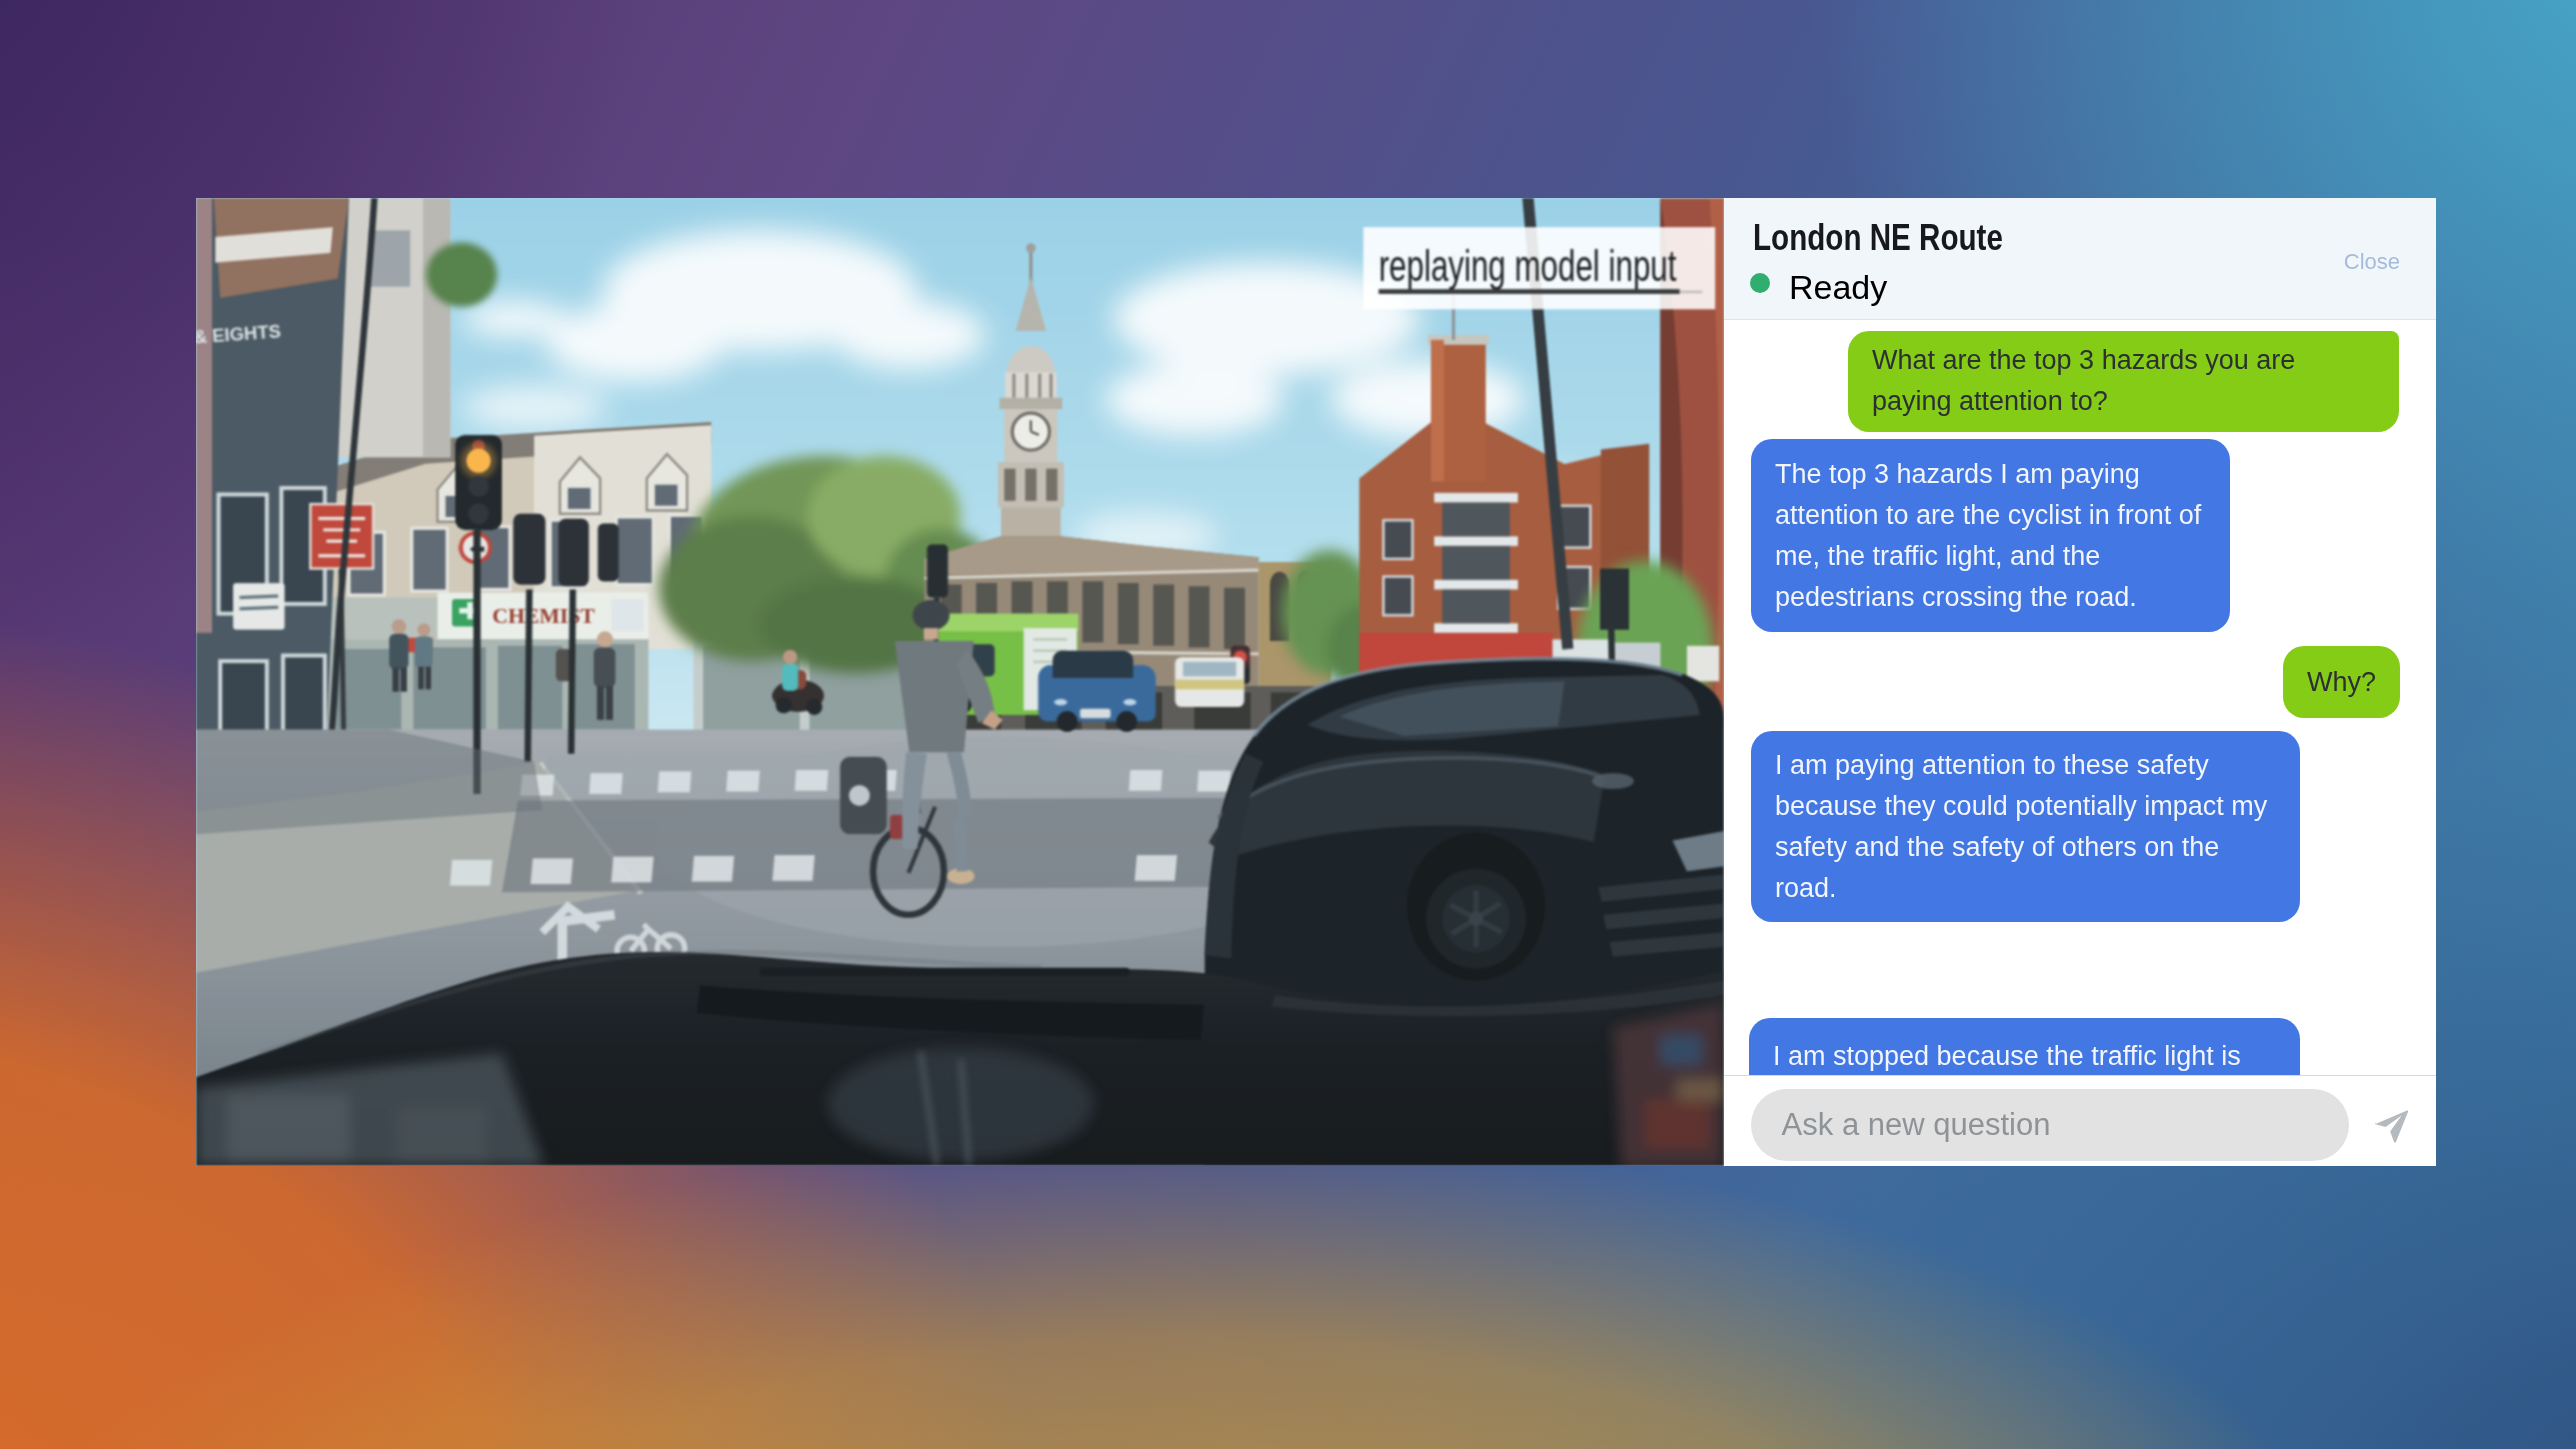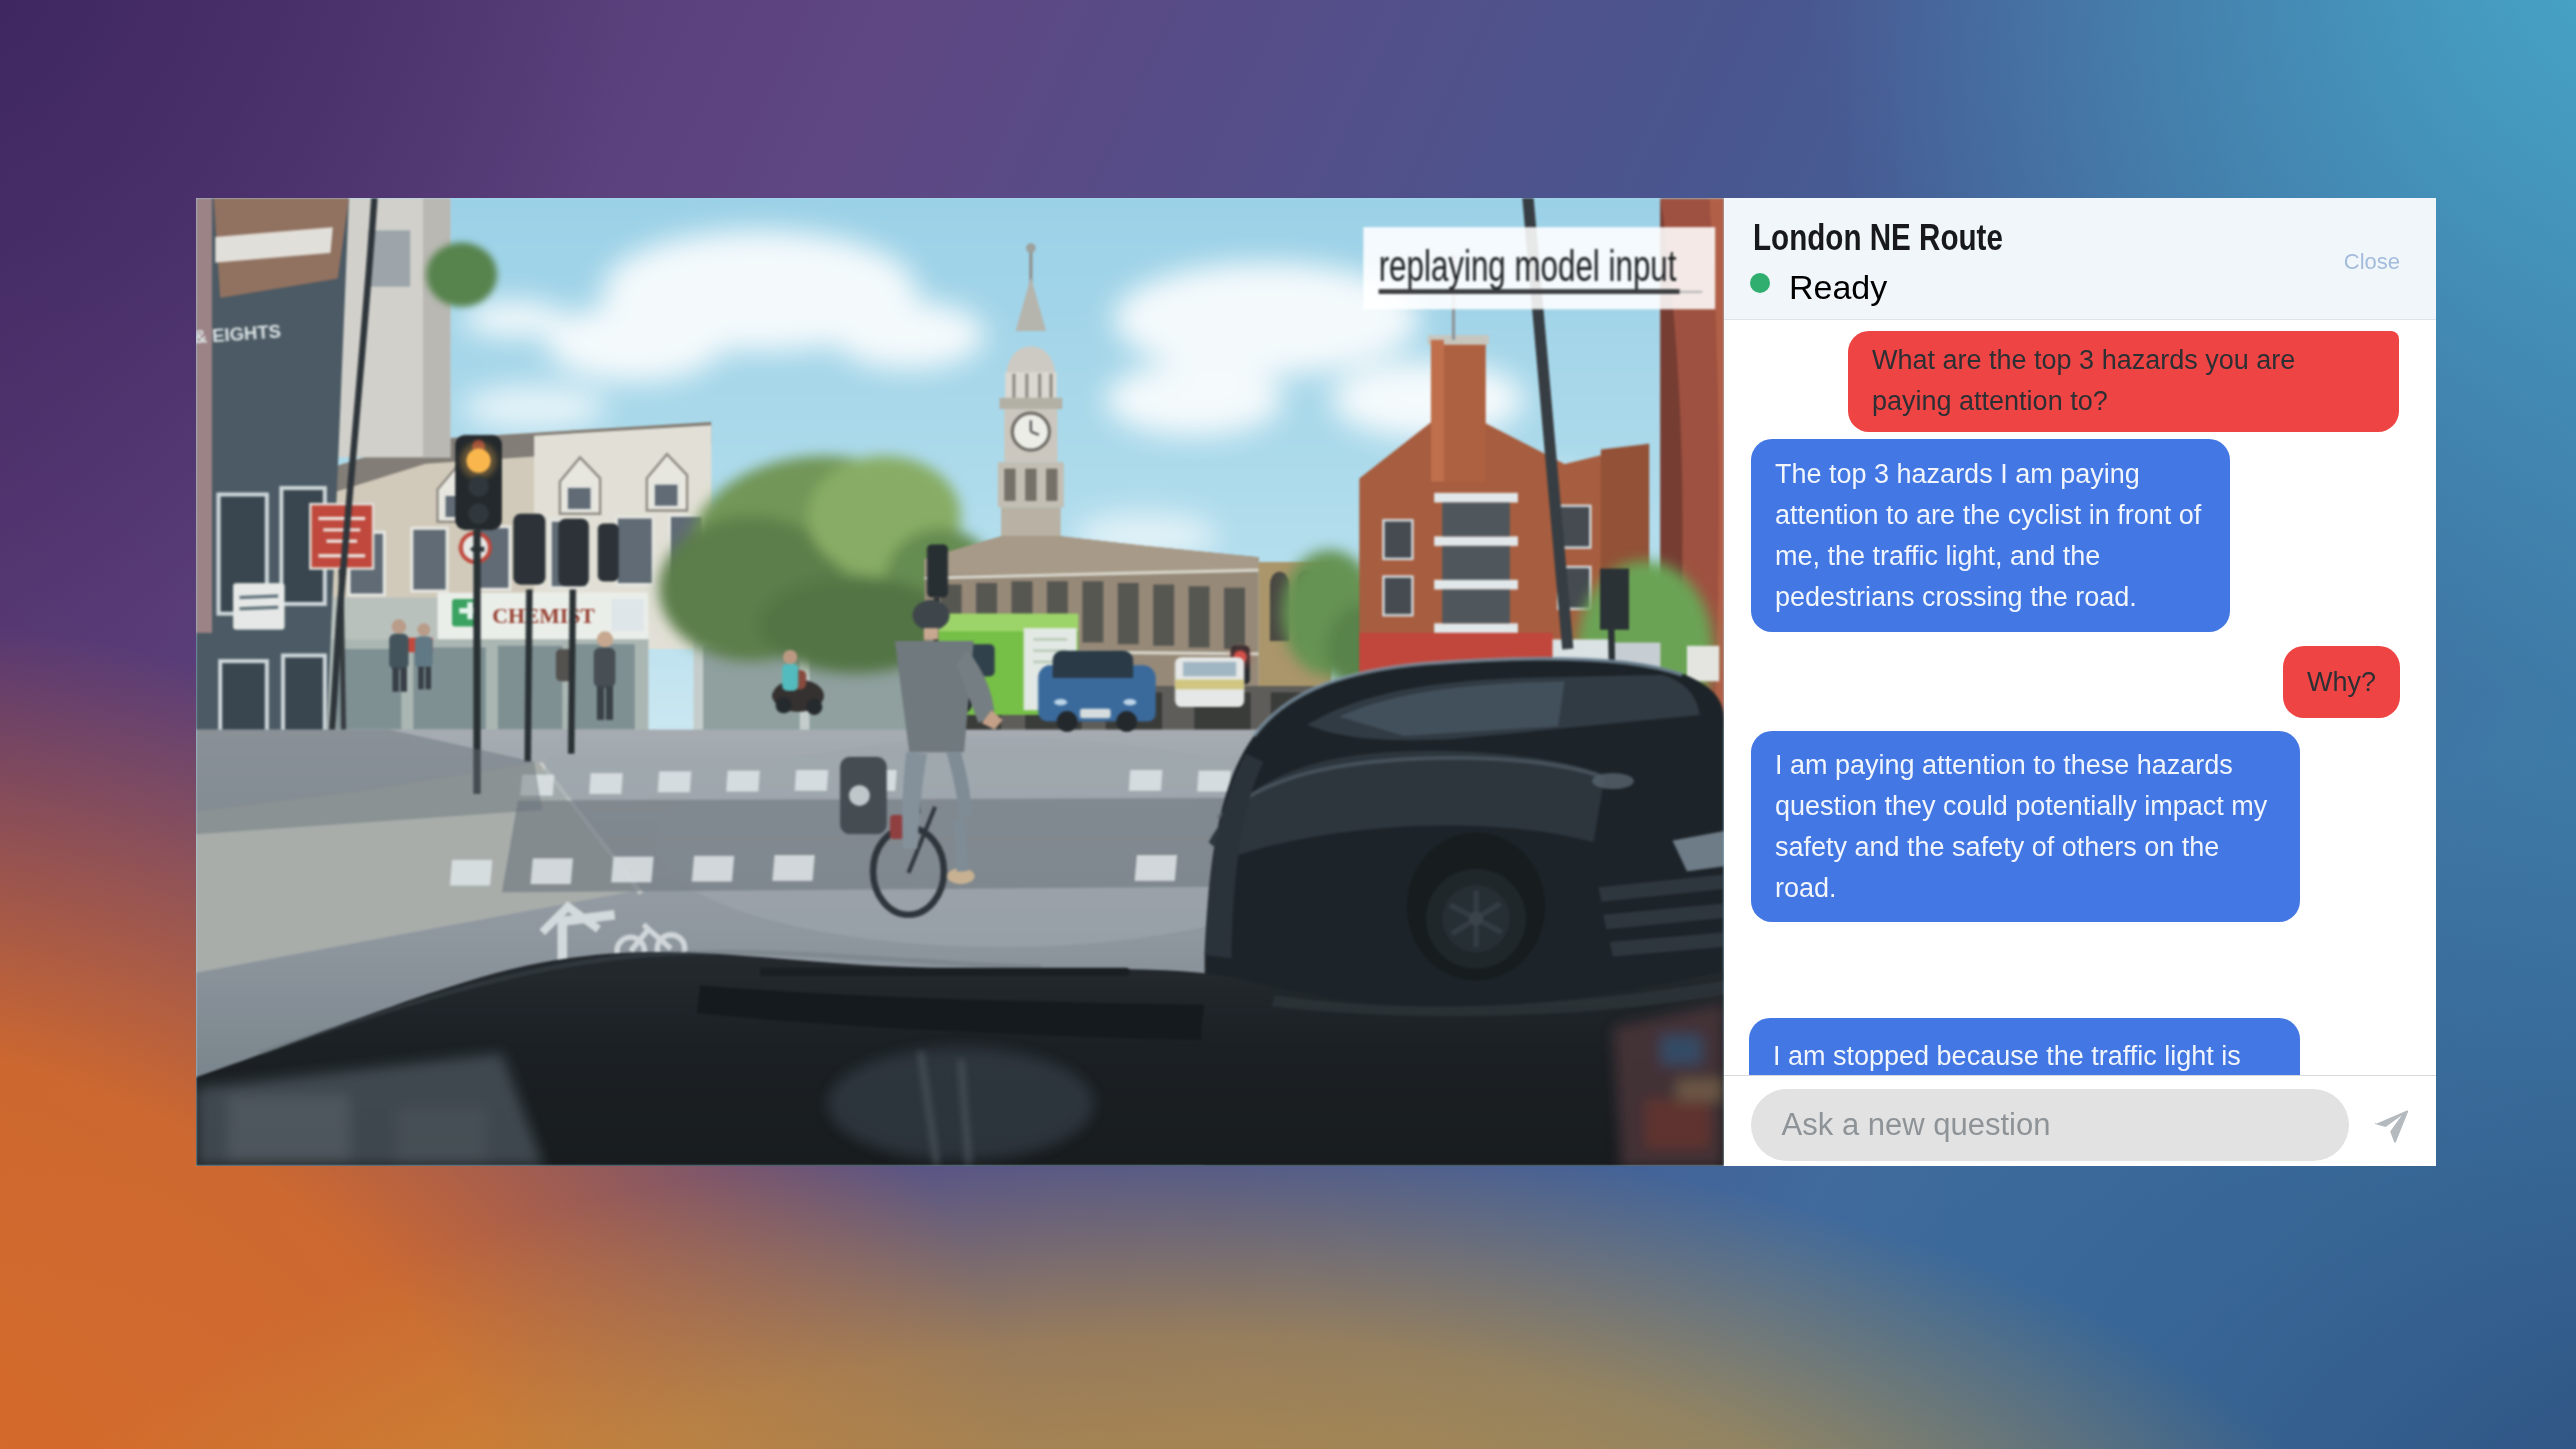--- a/index.html
+++ b/index.html
@@ -16,21 +16,21 @@
 .photo{position:absolute;left:0;top:0;width:1528px;height:968px;overflow:hidden;background:#a9d8ea}
 .photo svg{filter:blur(1px)}
 .chat{position:absolute;left:1528px;top:0;width:712px;height:968px;background:#ffffff}
 .hdr{position:absolute;left:0;top:0;width:712px;height:121px;background:#f1f6fa;border-bottom:1.6px solid #dde3e8}
 .title{position:absolute;left:29px;top:21px;font-size:37px;line-height:37px;font-weight:bold;color:#17191c;transform:scaleX(.8);transform-origin:left top;white-space:nowrap}
 .dot{position:absolute;left:26px;top:75px;width:20px;height:20px;border-radius:50%;background:#2fae70}
 .ready{position:absolute;left:65px;top:72px;font-size:34px;line-height:34px;color:#000000}
 .close{position:absolute;right:36px;top:47px;font-size:22px;line-height:34px;color:#a3bcdc}
 .msgs{position:absolute;left:0;top:122px;width:712px;height:755px;overflow:hidden}
 .b{position:absolute;display:flex;align-items:center;font-size:27px;line-height:41px;border-radius:21px;box-sizing:border-box;padding:0 24px}
-.bg{background:#ef4444;color:#2c2f33}
+.bg{background:#84cc16;color:#2c2f33}
 .bb{background:#4377e3;color:#f2f6fc}
 .inp{position:absolute;left:0;top:877px;width:712px;height:90px;background:#fff}
 .pill{position:absolute;left:26.6px;top:13px;width:598px;height:72px;border-radius:36px;background:#e2e2e2}
 .ph{position:absolute;left:31px;top:0;height:72px;display:flex;align-items:center;font-size:31px;color:#8e9398}
 .send{position:absolute;left:648px;top:30px;width:39px;height:39px}
 </style>
 </head>
 <body>
 <div class="card">
   <div class="photo" id="photo">
@@ -460,21 +460,21 @@
     <div class="hdr">
       <div class="title">London NE Route</div>
       <div class="dot"></div>
       <div class="ready">Ready</div>
       <div class="close">Close</div>
     </div>
     <div class="msgs">
       <div class="b bg" style="left:124px;top:10.5px;width:551px;height:101px;border-radius:21px 8px 21px 21px">What are the top 3 hazards you are paying attention to?</div>
       <div class="b bb" style="left:27px;top:119px;width:479px;height:193px">The top 3 hazards I am paying attention to are the cyclist in front of me, the traffic light, and the pedestrians crossing the road.</div>
       <div class="b bg" style="left:559px;top:326px;width:117px;height:72px;white-space:nowrap">Why?</div>
-      <div class="b bb" style="left:27px;top:411px;width:549px;height:191px">I am paying attention to these hazards question they could potentially impact my safety and the safety of others on the road.</div>
+      <div class="b bb" style="left:27px;top:411px;width:549px;height:191px">I am paying attention to these safety because they could potentially impact my safety and the safety of others on the road.</div>
       <div class="b bb" style="left:25px;top:698px;width:551px;height:121px;align-items:flex-start;padding-top:17.7px">I am stopped because the traffic light is</div>
     </div>
     <div class="inp" style="border-top:1.6px solid #d6dadd">
       <div class="pill">
           <div class="ph">Ask a new question</div>
         </div>
       <svg class="send" viewBox="0 0 24 24">
           <path d="M2.2 11.1 21.5 2.8c.5-.2.9.3.7.8l-7.5 18.6c-.2.5-.9.5-1.1 0l-2.4-6.5 7-9.8-9.8 7-6.2-1.7c-.5-.2-.5-.9 0-1.1z" fill="#b5babf"></path>
         </svg>
     </div>

